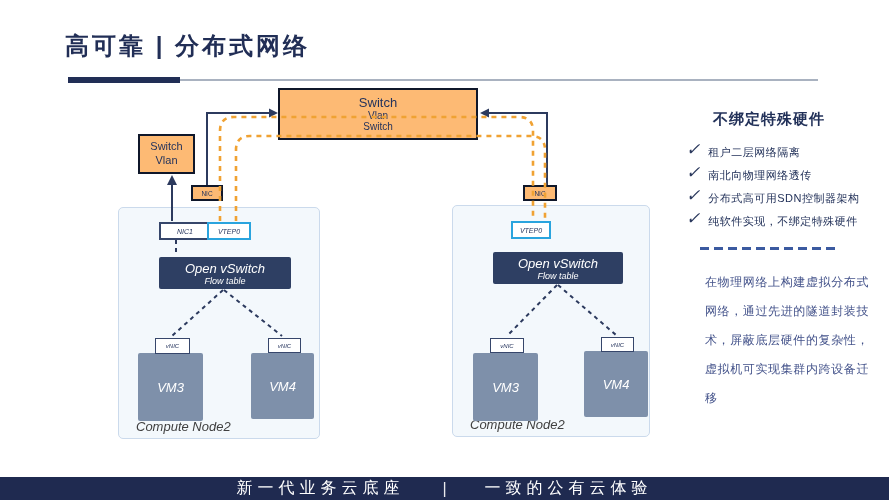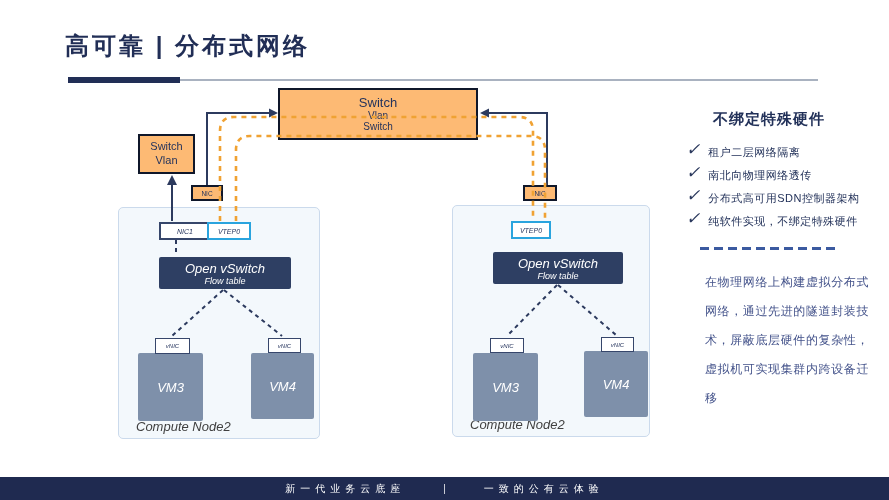--- a/index.html
+++ b/index.html
@@ -53,21 +53,21 @@
   .check-row .tx { font-size:11px; color:#223159; padding:5px 0 0 8px; letter-spacing:0.5px; white-space:nowrap; }
   .row-0 { top:140px; } .row-1 { top:163px; } .row-2 { top:186px; } .row-3 { top:209px; }
   .dash-divider { position:absolute; left:700px; top:247px; width:136px; height:3px;
                   background:repeating-linear-gradient(to right,#3b5aa0 0 9px,transparent 9px 14px); }
   .panel-desc { position:absolute; left:705px; top:268px; width:164px; font-size:12px;
                 line-height:29px; color:#43528a; letter-spacing:0.6px; text-align:justify; }
 
   
   .footer { position:absolute; left:0; top:477px; width:889px; height:23px; background:#1f2a50;
             display:flex; align-items:center; justify-content:center; gap:38px;
-            color:#ffffff; font-size:10px; letter-spacing:5px; }
+            color:#ffffff; font-size:16px; letter-spacing:5px; }
   .footer .sep { letter-spacing:0; opacity:0.9; }
 </style>
 </head>
 <body>
 
 <div class="slide">
 
   <div class="title">高可靠 | 分布式网络</div>
   <div class="rule-thick"></div>
   <div class="rule-thin"></div>

